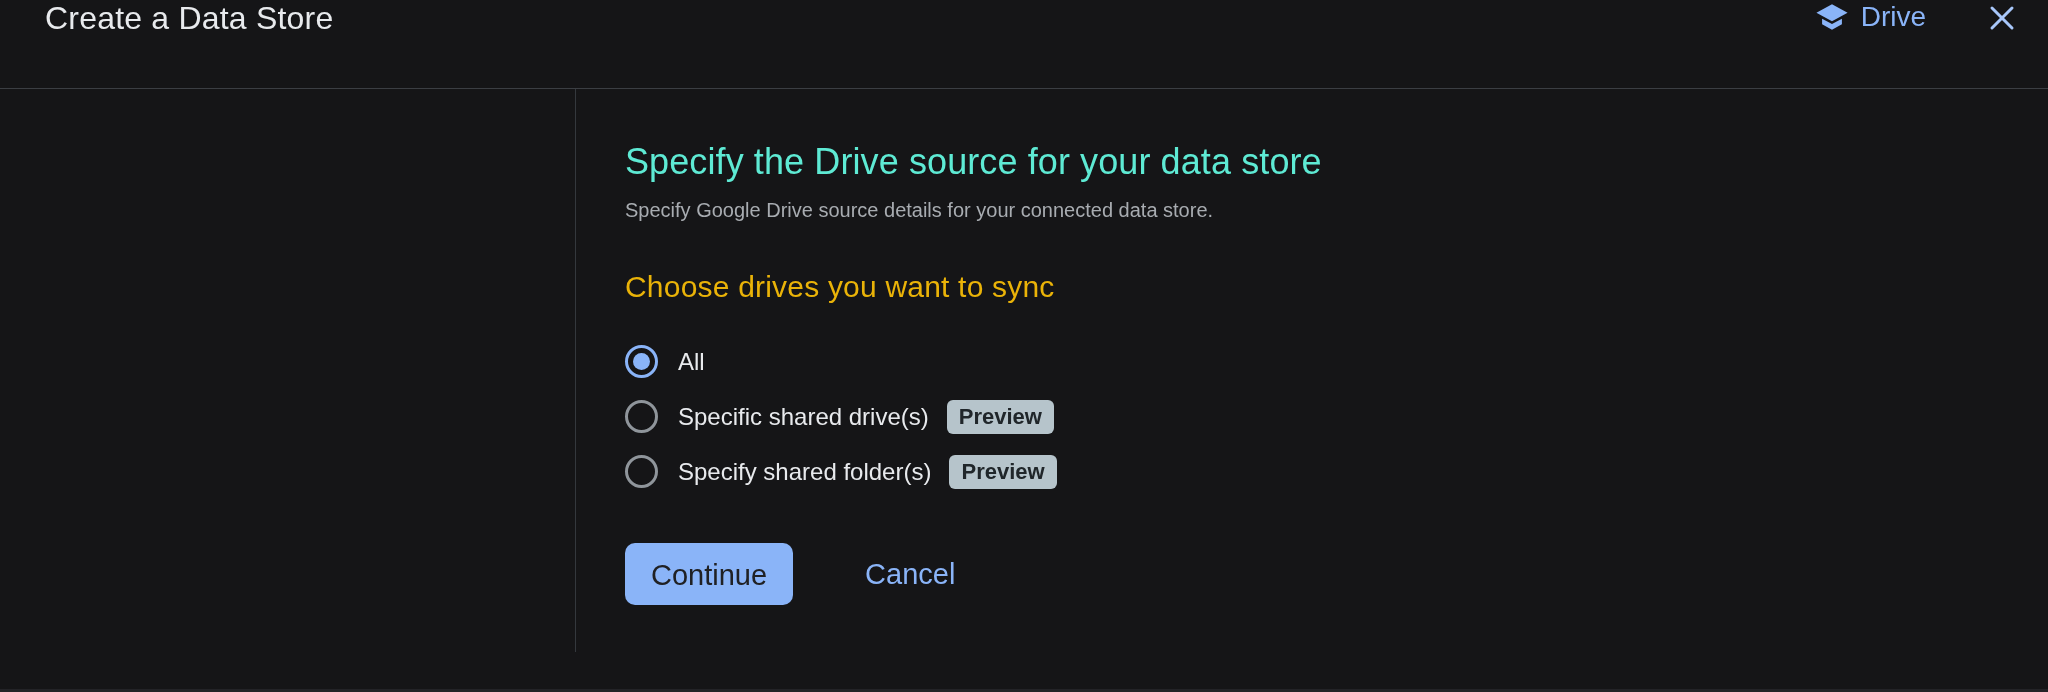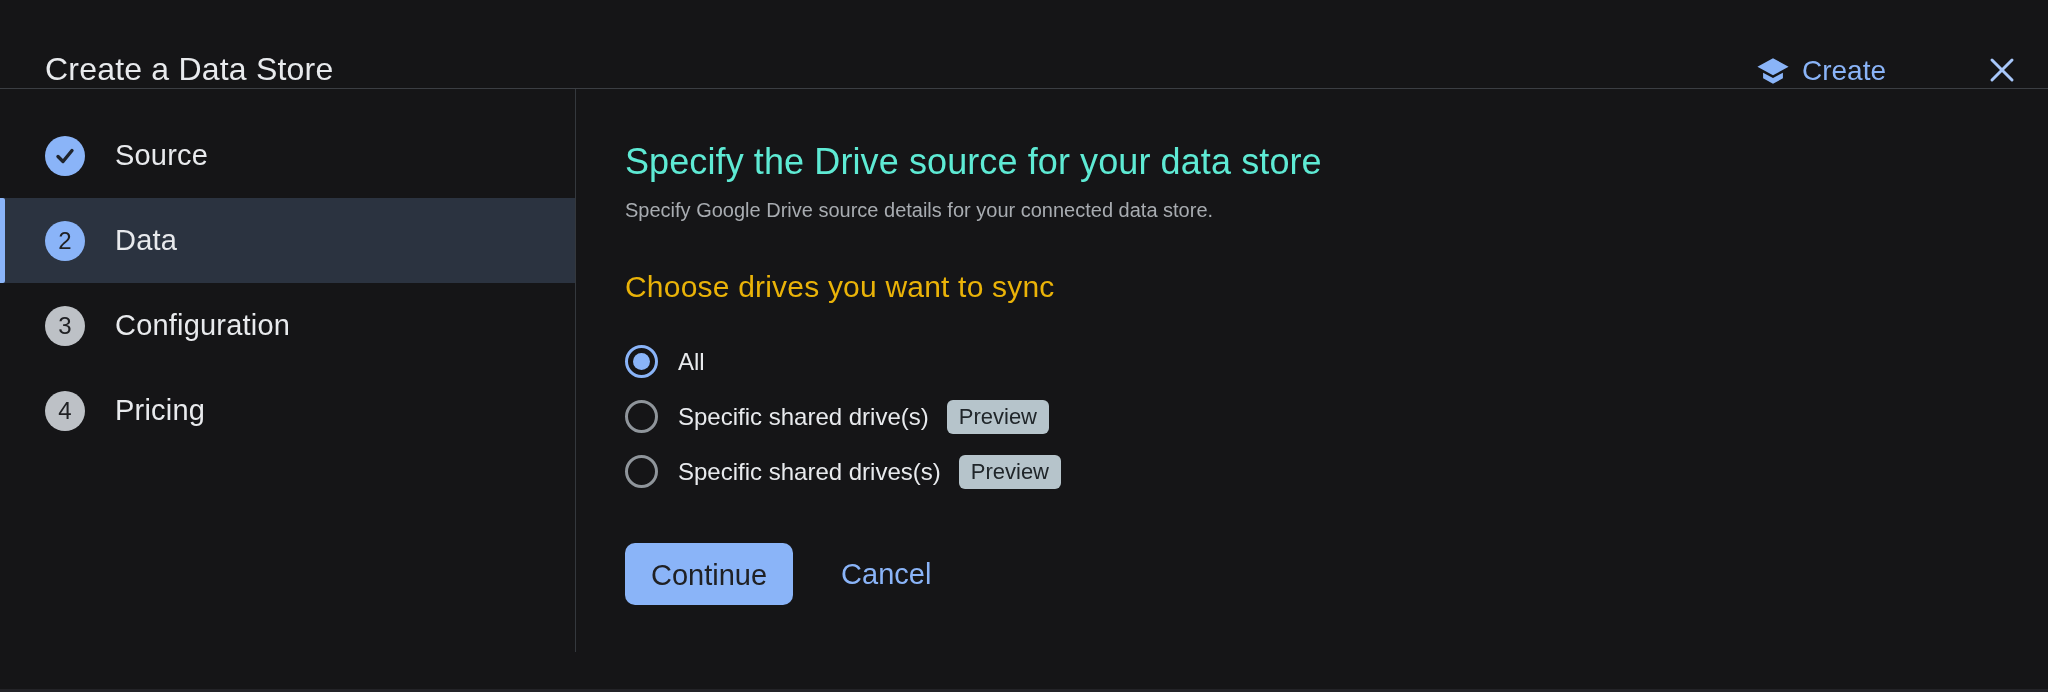--- a/index.html
+++ b/index.html
@@ -6,24 +6,23 @@
   html,body { background:#000; }
   body { font-family:"Liberation Sans", sans-serif; }
   .dialog {
     position:relative; width:2048px; height:692px;
     background:var(--bg,#151517); overflow:hidden; color:#e8eaed;
   }
 
   
   .hdr {
     position:absolute; top:0; left:0; right:0; height:89px;
-    display:flex; align-items:flex-end;
+    display:flex; align-items:flex-start;
     padding:0 28px 0 45px;
     border-bottom:1px solid var(--divider,#3b3e43);
-    gap:40px;
   }
   .hdr-title { font-size:32px; font-weight:400; color:#e8eaed; letter-spacing:.2px; flex:1; }
   .learn {
     display:flex; align-items:center; gap:12px; margin-right:58px;
     color:var(--accent,#8ab4f8); cursor:pointer;
   }
   .learn svg { width:34px; height:34px; fill:var(--accent,#8ab4f8); display:block; }
   .learn-label { font-size:28px; font-weight:500; }
   .close-btn { width:36px; height:36px; cursor:pointer; display:flex; align-items:center; justify-content:center; }
   .close-btn svg { width:32px; height:32px; stroke:var(--close,#a8c7fa); stroke-width:3; stroke-linecap:round; display:block; }
@@ -63,82 +62,60 @@
     border:3px solid var(--radio-off,#8f959b);
     display:flex; align-items:center; justify-content:center;
     margin-right:20px; flex:0 0 33px;
   }
   .radio-row.selected .radio-outer { border-color:var(--accent,#8ab4f8); }
   .radio-dot { width:17px; height:17px; border-radius:50%; background:transparent; }
   .radio-row.selected .radio-dot { background:var(--accent,#8ab4f8); }
   .radio-label { font-size:24px; color:#e8eaed; }
   .preview-badge {
     margin-left:18px; background:var(--badge-bg,#b6c4cb); color:var(--badge-text,#20262a);
-    font-size:22px; font-weight:400; line-height:34px; height:34px;
+    font-size:22px; font-weight:700; line-height:34px; height:34px;
     padding:0 12px; border-radius:6px; display:inline-block;
   }
 
   .btn-row { margin-top:44px; display:flex; align-items:center; }
   .btn-primary {
     height:62px; min-width:163px; padding:16px 26px;
     background:var(--accent,#8ab4f8); color:#202124;
     font-family:inherit; font-size:29px; font-weight:500;
     border:none; border-radius:10px; cursor:pointer;
   }
   .btn-text {
-    margin-left:42px; background:none; border:none; cursor:pointer;
+    margin-left:66px; background:none; border:none; cursor:pointer;
     font-family:inherit; font-size:29px; font-weight:500; color:var(--accent,#8ab4f8);
     padding:10px 6px;
   }
 
   .page-edge { position:absolute; left:0; right:0; bottom:0; height:3px; background:#232327; }
 </style>
 </head>
 <body>
 
 <div class="dialog">
 
   <div class="hdr">
     <div class="hdr-title">Create a Data Store</div>
     <div class="learn">
       <svg viewBox="0 0 24 24" aria-hidden="true">
         <path d="M5 13.18v4L12 21l7-3.82v-4L12 17l-7-3.82zM12 3L1 9l11 6 11-6-11-6z"></path>
       </svg>
-      <span class="learn-label">Create</span>
+      <span class="learn-label">Drive</span>
     </div>
     <div class="close-btn">
       <svg viewBox="0 0 32 32" aria-hidden="true">
         <line x1="6" y1="6" x2="26" y2="26"></line>
         <line x1="26" y1="6" x2="6" y2="26"></line>
       </svg>
     </div>
   </div>
 
-  <nav class="stepper">
-    <div class="step completed">
-      <span class="step-badge">
-        <svg viewBox="0 0 24 24" aria-hidden="true">
-          <polyline points="5,12.5 10,17.5 19,6.5"></polyline>
-        </svg>
-      </span>
-      <span class="step-label">Source</span>
-    </div>
-    <div class="step active">
-      <span class="step-badge">2</span>
-      <span class="step-label">Data</span>
-    </div>
-    <div class="step upcoming">
-      <span class="step-badge">3</span>
-      <span class="step-label">Configuration</span>
-    </div>
-    <div class="step upcoming">
-      <span class="step-badge">4</span>
-      <span class="step-label">Pricing</span>
-    </div>
-  </nav>
   <div class="vdivider"></div>
 
   <main class="main">
     <h2 class="page-heading">Specify the Drive source for your data store</h2>
     <p class="page-subheading">Specify Google Drive source details for your connected data store.</p>
 
     <h3 class="section-title">Choose drives you want to sync</h3>
 
     <div class="radio-group">
       <div class="radio-row selected">
@@ -151,21 +128,21 @@
         <span class="radio-outer">
             <span class="radio-dot"></span>
           </span>
         <span class="radio-label">Specific shared drive(s)</span>
         <span class="preview-badge">Preview</span>
       </div>
       <div class="radio-row">
         <span class="radio-outer">
             <span class="radio-dot"></span>
           </span>
-        <span class="radio-label">Specific shared drives(s)</span>
+        <span class="radio-label">Specify shared folder(s)</span>
         <span class="preview-badge">Preview</span>
       </div>
     </div>
 
     <div class="btn-row">
       <button class="btn-primary">Continue</button>
       <button class="btn-text">Cancel</button>
     </div>
   </main>
 

